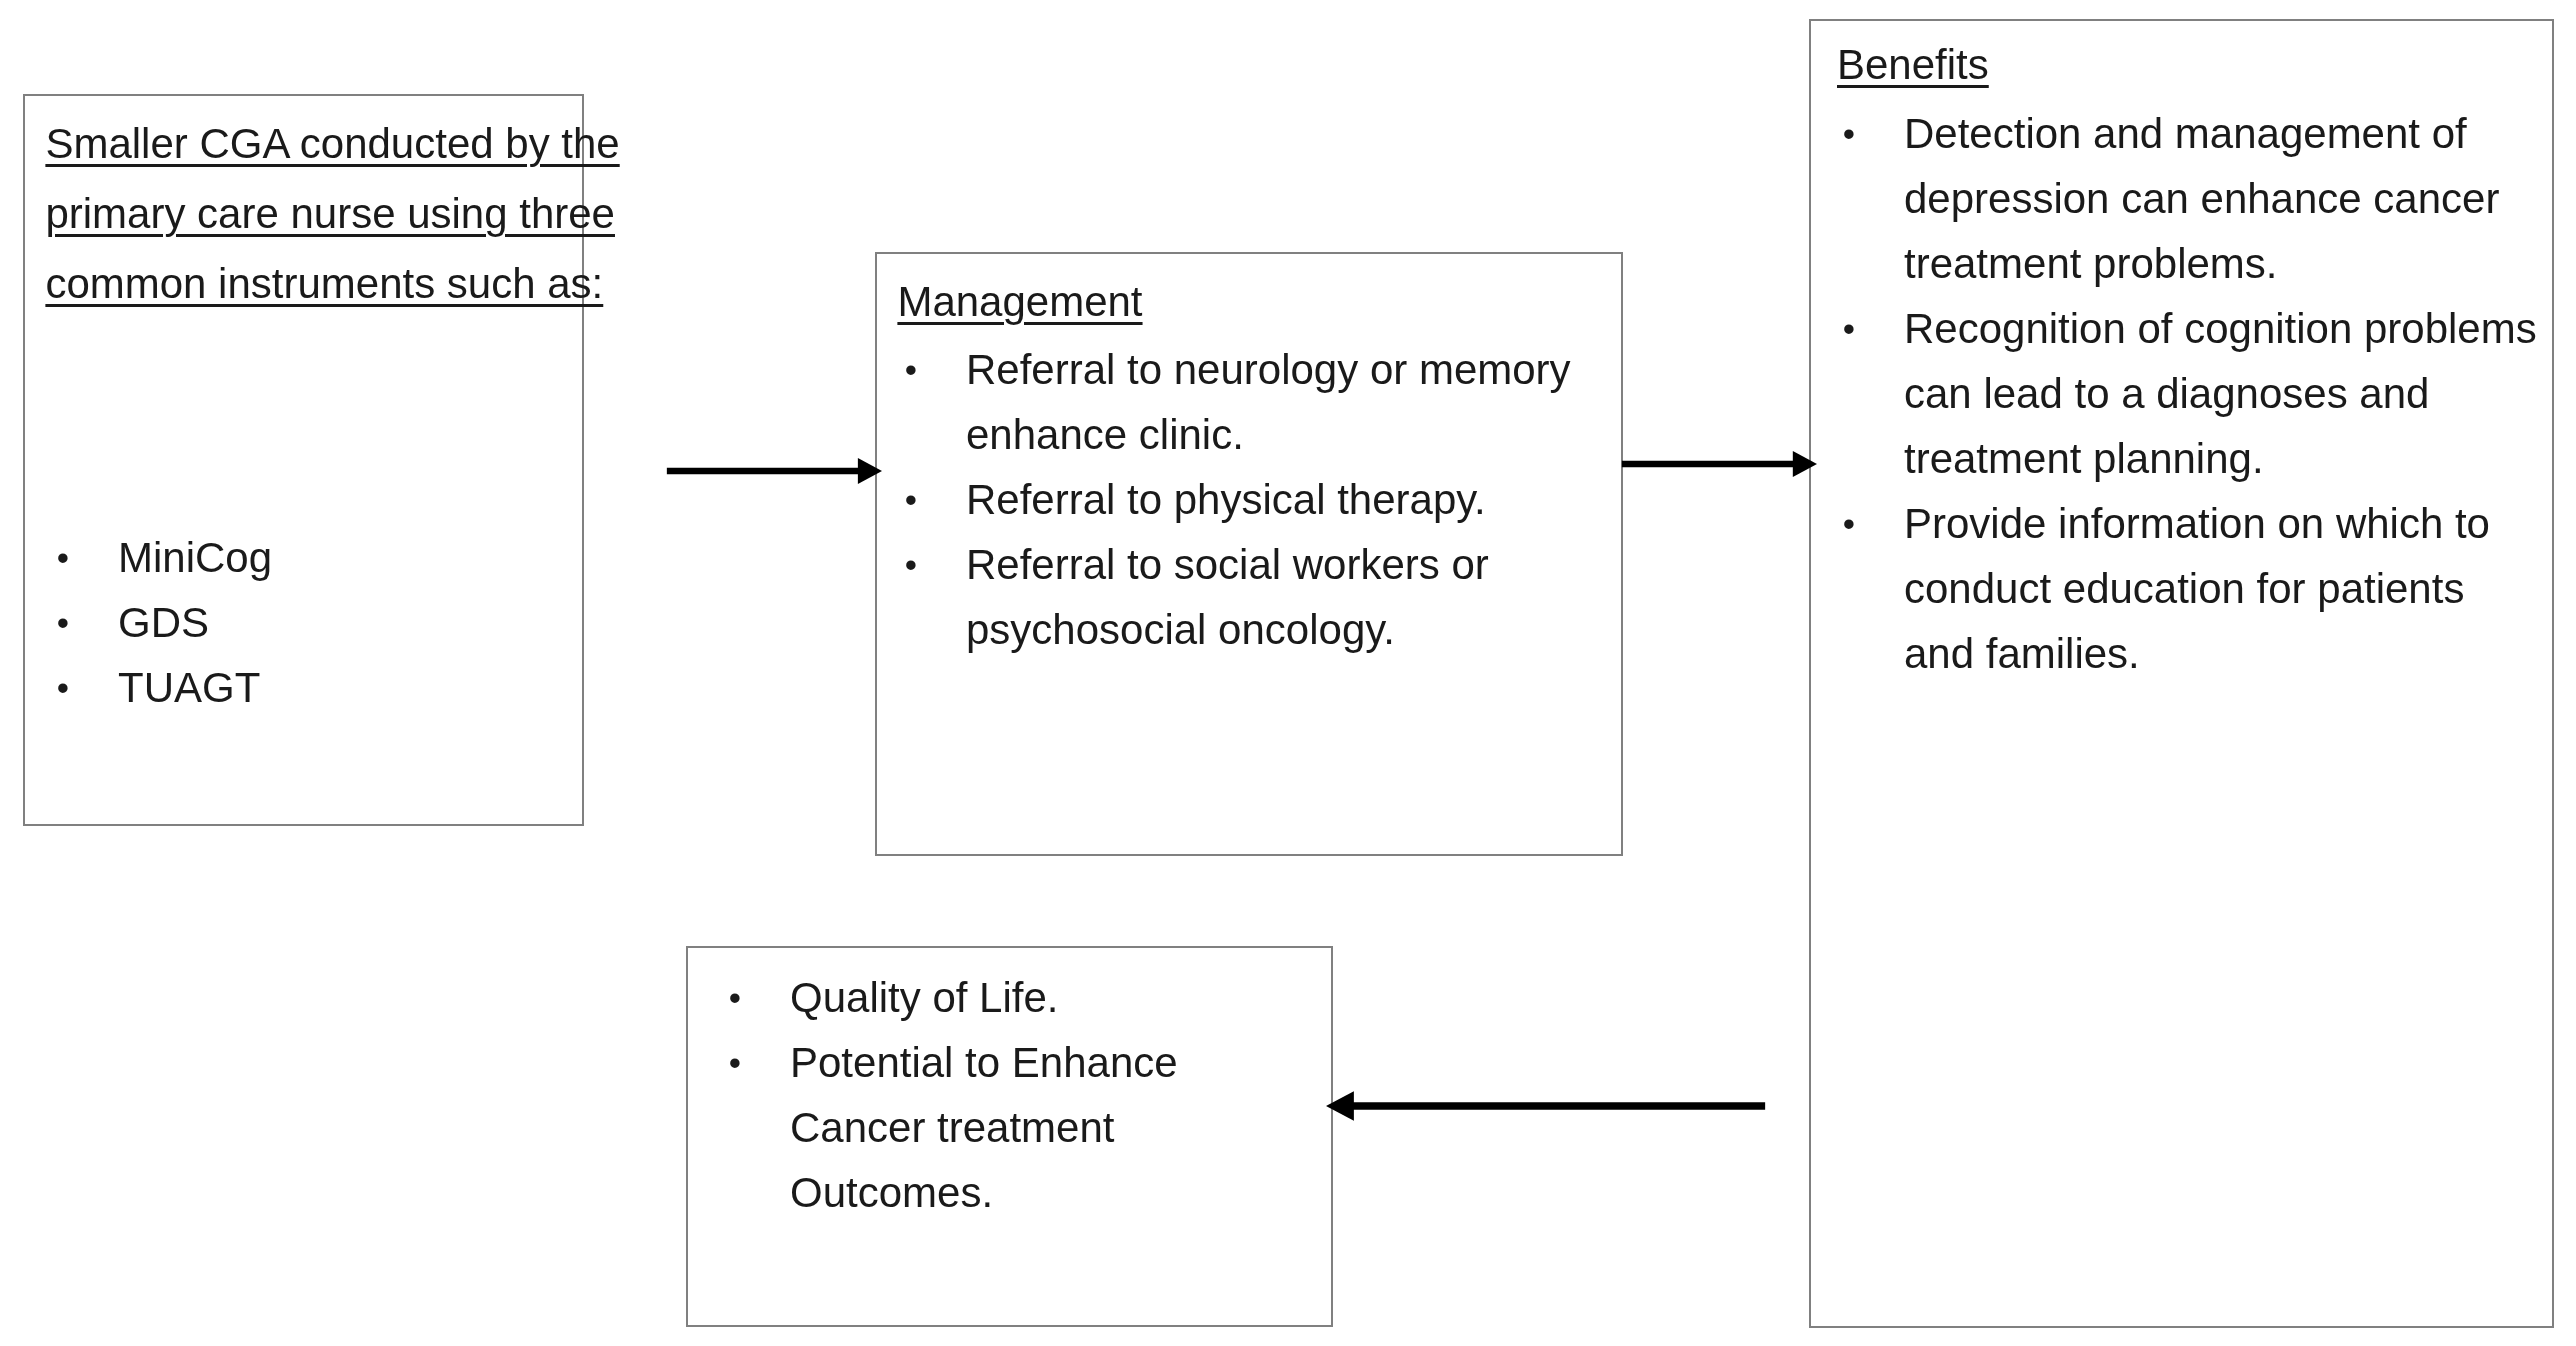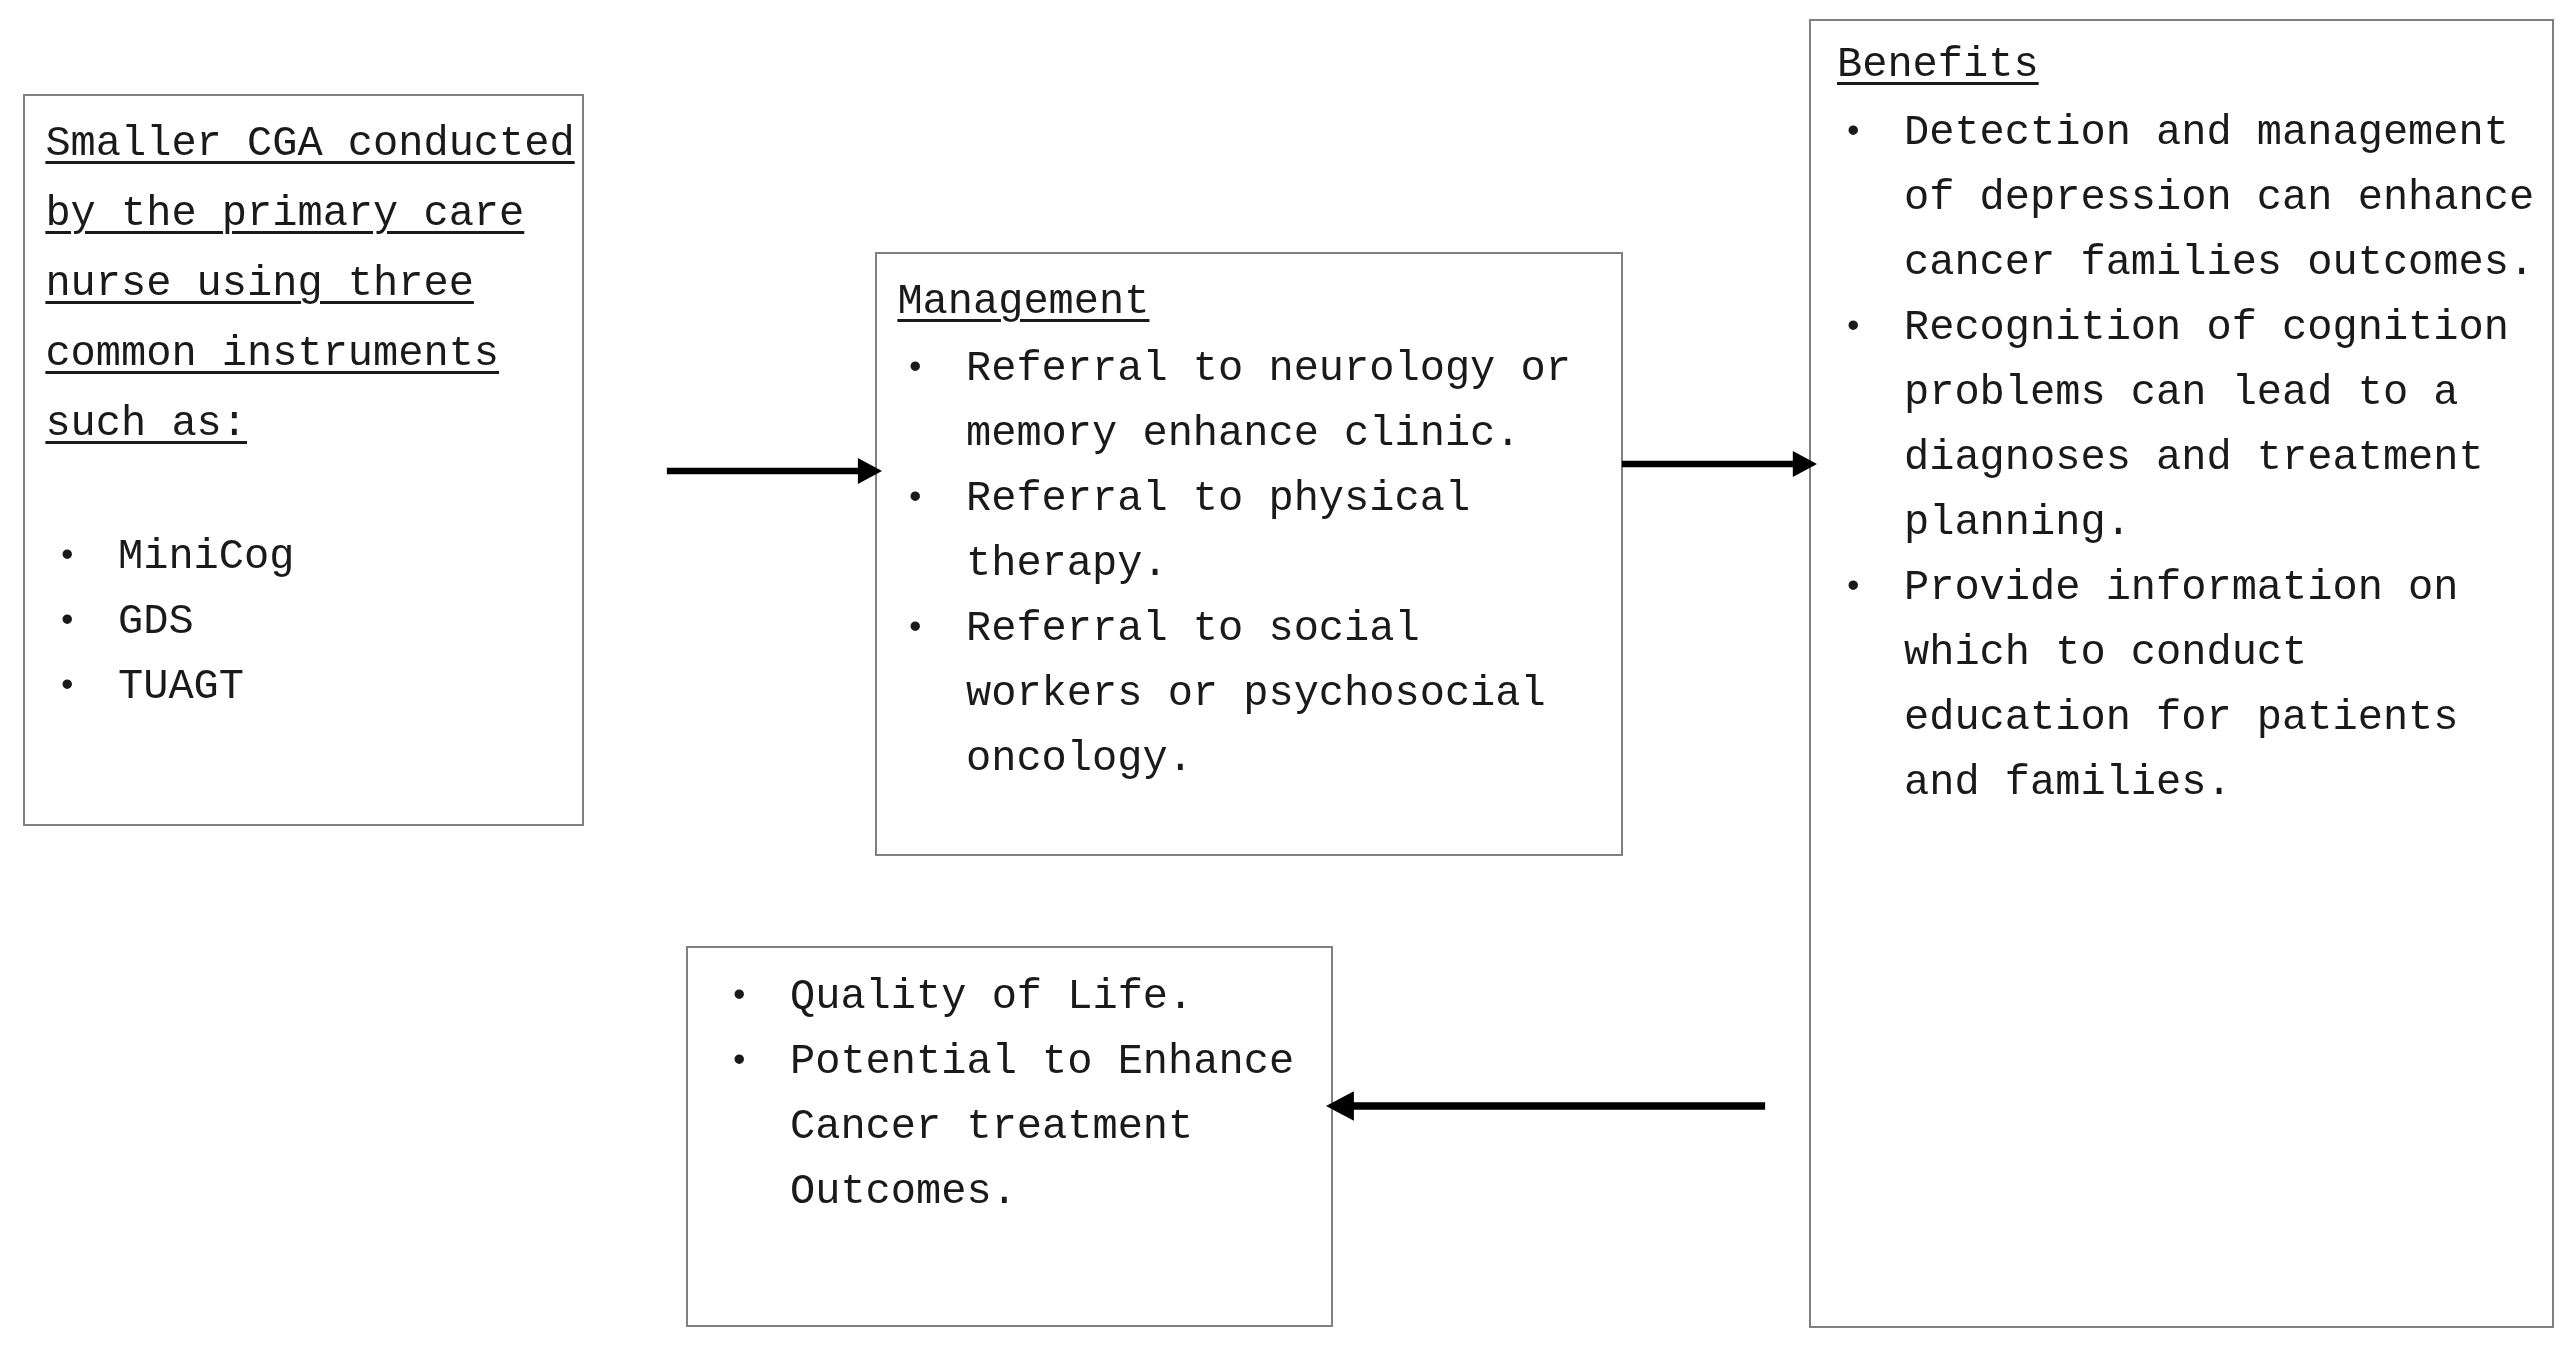--- a/index.html
+++ b/index.html
@@ -17,21 +17,20 @@
     height: 1347px;
     background: #ffffff;
     overflow: hidden;
   }
 
   .box {
     position: absolute;
     box-sizing: border-box;
     border: 2.8px solid #808080;
     background: #ffffff;
-    font-family: Liberation Mono, monospace;
   }
 
   .heading {
     font-size: 42px;
     line-height: 70px;
     color: #1a1a1a;
     text-decoration: underline;
     text-underline-offset: 5.6px;
     text-decoration-thickness: 2.8px;
     white-space: pre-line;
@@ -105,21 +104,21 @@
     <ul class="bullets">
       <li>Referral to neurology or memory enhance clinic.</li>
       <li>Referral to physical therapy.</li>
       <li>Referral to social workers or psychosocial oncology.</li>
     </ul>
   </div>
 
   <div class="box" id="box-benefits">
     <div class="heading">Benefits</div>
     <ul class="bullets">
-      <li>Detection and management of depression can enhance cancer families outcomes.</li>
+      <li>Detection and management of depression can enhance cancer treatment problems.</li>
       <li>Recognition of cognition problems can lead to a diagnoses  and treatment planning.</li>
       <li>Provide information on which to conduct education for patients and families.</li>
     </ul>
   </div>
 
   <div class="box" id="box-outcomes">
     <ul class="bullets">
       <li>Quality of Life.</li>
       <li>Potential to Enhance Cancer treatment Outcomes.</li>
     </ul>

